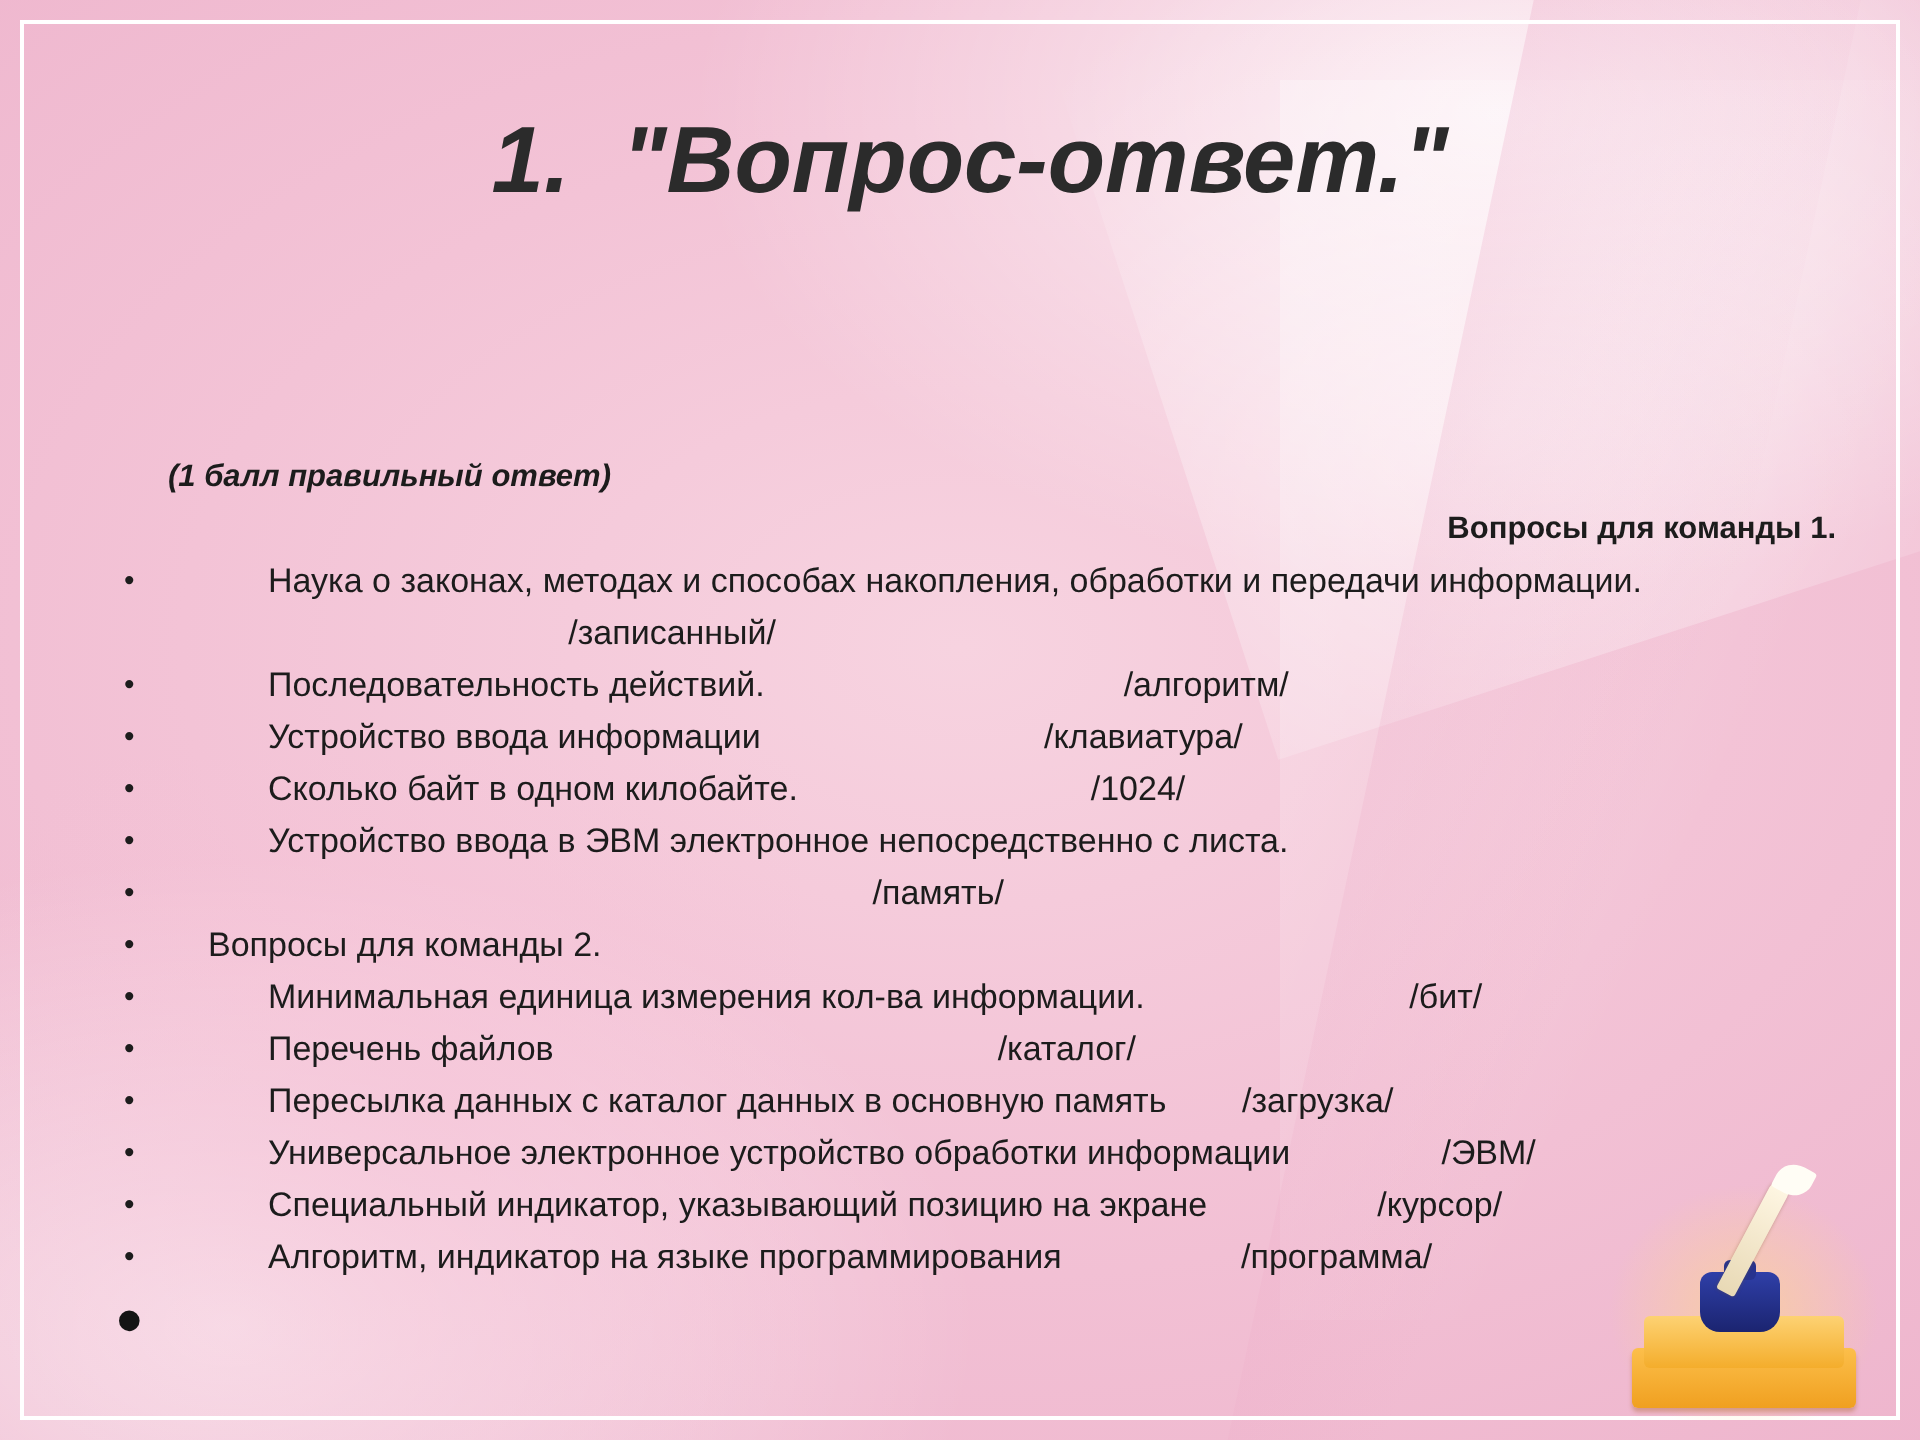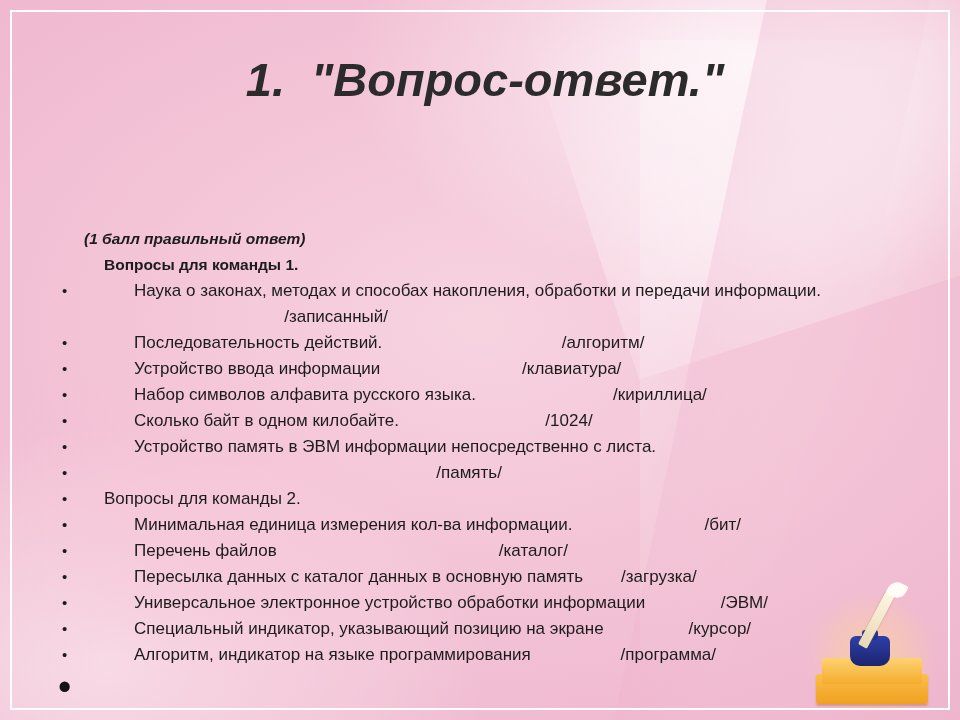--- a/index.html
+++ b/index.html
@@ -102,20 +102,21 @@
     padding-left: 36px;
     font-weight: bold;
     font-style: italic;
     font-size: 15.5px;
     margin-top: 40px;
   }
   .line.subhead {
     padding-left: 56px;
     font-weight: bold;
     font-size: 15.5px;
+    text-align: right;
   }
   .line.bulleted {
     padding-left: 86px;
   }
   .line.bulleted::before {
     content: "•";
     position: absolute;
     left: 14px;
     top: 0;
     font-size: 15px;
@@ -230,23 +231,22 @@
   <div class="body">
 
     <div class="line indent-note">(1 балл правильный ответ)</div>
 
     <div class="line subhead">Вопросы для команды 1.</div>
 
     <div class="line bulleted">Наука о законах, методах и способах накопления, обработки и передачи информации.</div>
     <div class="line">                                                  /записанный/</div>
     <div class="line bulleted">Последовательность действий.                                      /алгоритм/</div>
     <div class="line bulleted">Устройство ввода информации                              /клавиатура/</div>
-    <div class="line bulleted">Набор символов алфавита русского языка.                             /кириллица/</div>
     <div class="line bulleted">Сколько байт в одном килобайте.                               /1024/</div>
-    <div class="line bulleted">Устройство память в ЭВМ информации непосредственно с листа.</div>
+    <div class="line bulleted">Устройство ввода в ЭВМ электронное непосредственно с листа.</div>
     <div class="line bulleted">                                                                /память/</div>
 
     <div class="line subhead-bullet">Вопросы для команды 2.</div>
 
     <div class="line bulleted">Минимальная единица измерения кол-ва информации.                            /бит/</div>
     <div class="line bulleted">Перечень файлов                                               /каталог/</div>
     <div class="line bulleted">Пересылка данных с каталог данных в основную память        /загрузка/</div>
     <div class="line bulleted">Универсальное электронное устройство обработки информации                /ЭВМ/</div>
     <div class="line bulleted">Специальный индикатор, указывающий позицию на экране                  /курсор/</div>
     <div class="line bulleted">Алгоритм, индикатор на языке программирования                   /программа/</div>

